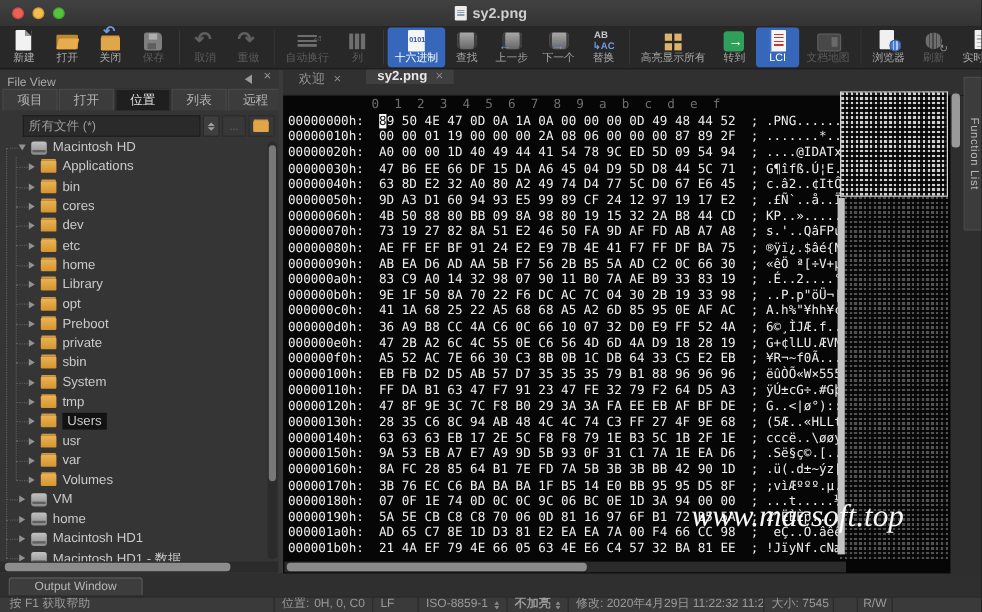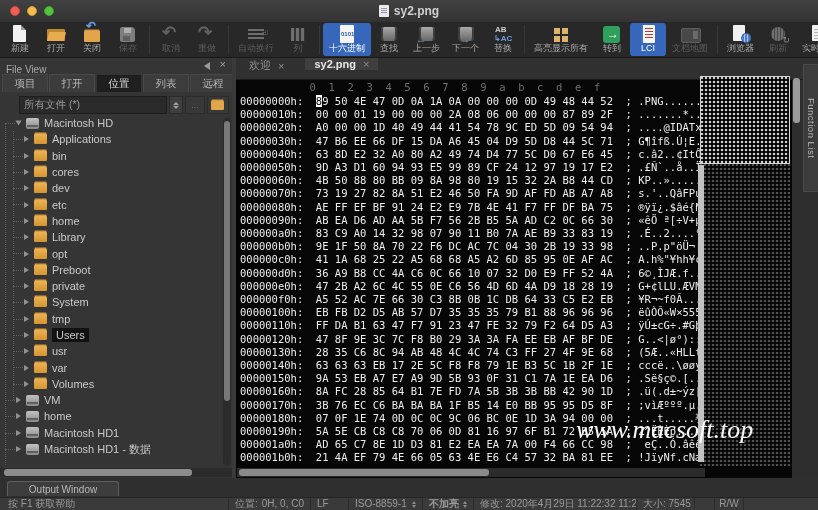--- a/index.html
+++ b/index.html
@@ -360,20 +360,25 @@
           <span class="tlabel">Preboot</span>
         </div>
         <div class="tree-item lv1">
           <span class="tw"></span>
           <span class="tree-ic ic ic-folder"></span>
           <span class="tlabel">private</span>
         </div>
         <div class="tree-item lv1">
           <span class="tw"></span>
           <span class="tree-ic ic ic-folder"></span>
+          <span class="tlabel">sbin</span>
+        </div>
+        <div class="tree-item lv1">
+          <span class="tw"></span>
+          <span class="tree-ic ic ic-folder"></span>
           <span class="tlabel">System</span>
         </div>
         <div class="tree-item lv1">
           <span class="tw"></span>
           <span class="tree-ic ic ic-folder"></span>
           <span class="tlabel">tmp</span>
         </div>
         <div class="tree-item selected lv1">
           <span class="tw"></span>
           <span class="tree-ic ic ic-folder"></span>

